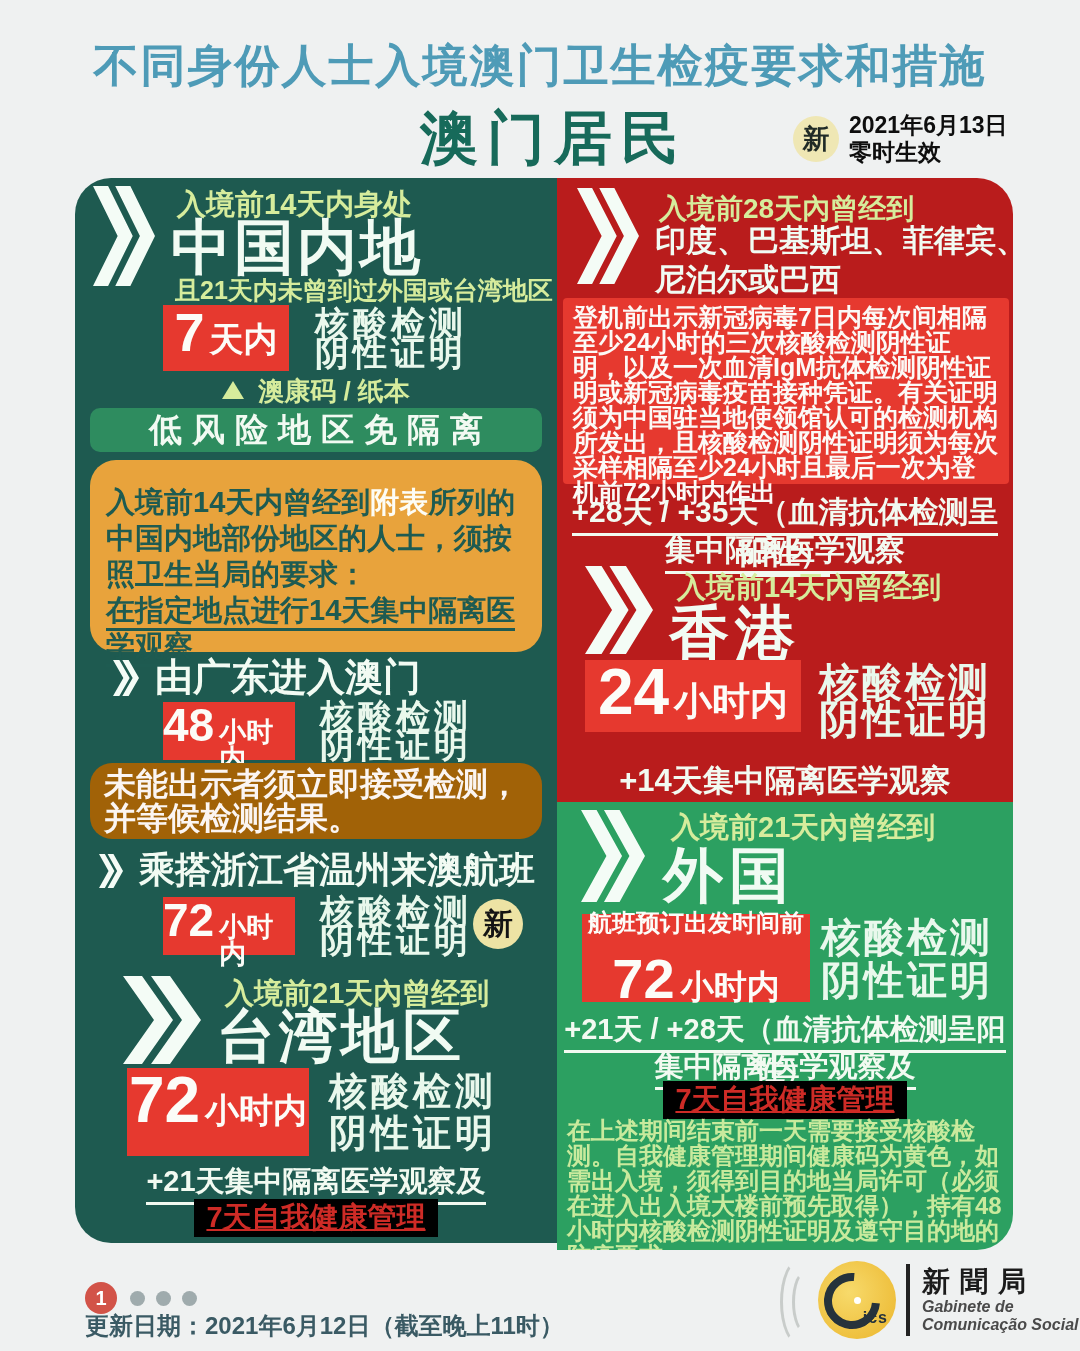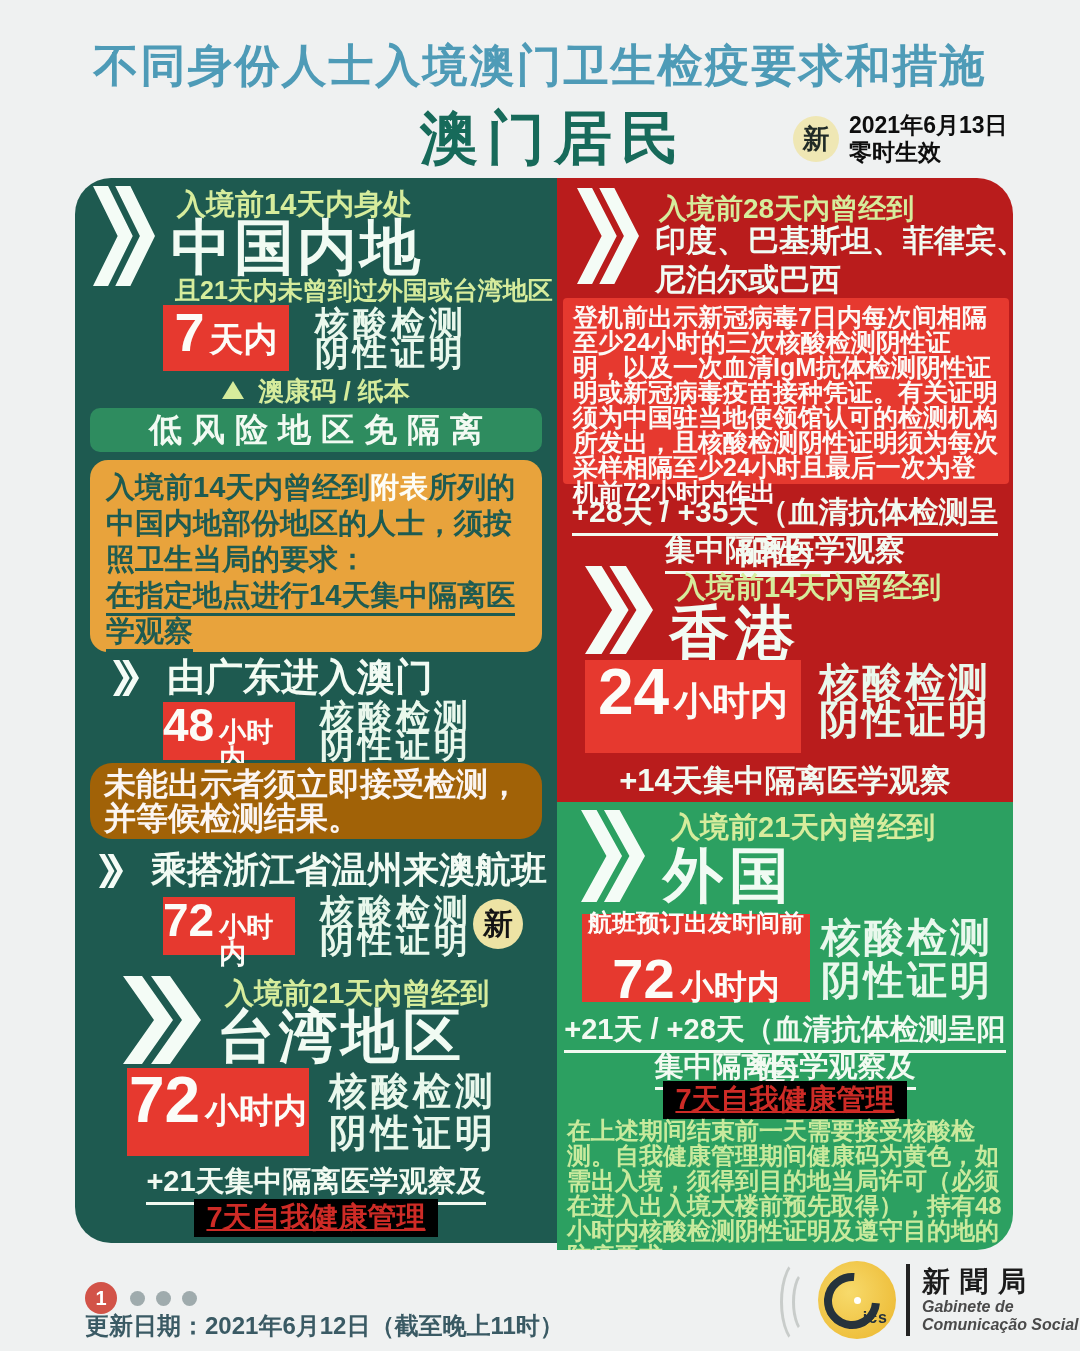--- a/index.html
+++ b/index.html
@@ -34,25 +34,25 @@
   .badge-col{flex-direction:column;align-items:center;justify-content:center;gap:14px;}
   .badge-col .bp{font-size:24px;white-space:nowrap;line-height:28px;}
   .badge-col .brow{display:flex;align-items:baseline;gap:6px;}
   .req{color:#E9F8EC;letter-spacing:4px;white-space:nowrap;}
   .codeline{text-align:center;color:#D6EC9C;font-size:26px;}
   .tri{display:inline-block;width:0;height:0;border-left:11px solid transparent;
        border-right:11px solid transparent;border-bottom:18px solid #D6EC9C;
        margin-right:14px;vertical-align:1px;}
   .greenbar{background:#2E8C5F;border-radius:10px;color:#F2FAF2;font-size:33px;
             letter-spacing:10px;display:flex;align-items:center;justify-content:center;text-indent:10px;}
-  .orange{background:#E8A33C;border-radius:18px;box-sizing:border-box;padding:9px 16px;
+  .orange{background:#E8A33C;border-radius:26px;box-sizing:border-box;padding:24px 16px;
           color:#1E5B51;font-size:29px;line-height:36px;word-break:break-all;}
   .orange .hl{color:#FDFDF6;}
   .oul{border-bottom:3px solid #1E5B51;padding-bottom:2px;}
-  .label-row{display:flex;align-items:center;gap:28px;color:#F2FBF3;white-space:nowrap;}
+  .label-row{display:flex;align-items:center;gap:16px;color:#F2FBF3;white-space:nowrap;}
   .label-row .chev{position:static;flex:0 0 auto;}
   .alert{background:#a16207;border-radius:22px;box-sizing:border-box;padding:4px 14px;
          color:#FBF5F2;font-size:32px;line-height:34px;word-break:break-all;}
   .note{width:100%;text-align:center;color:#F2FAF1;}
   .ul{border-bottom:3px solid currentColor;padding-bottom:5px;}
   .wbox{background:#000000;color:#CE2B26;padding:2px 12px 4px;text-decoration:underline;}
   .redreq{background:#E6392F;border-radius:4px;box-sizing:border-box;padding:7px 10px;
           color:#FCF9F6;font-size:25px;line-height:25px;word-break:break-all;}
   .newcirc{border-radius:50%;background:#EDE3A4;color:#141414;display:flex;
            align-items:center;justify-content:center;font-size:30px;}
@@ -184,21 +184,21 @@
     </div>
     <div class="abs note" style="left:0;top:352px;font-size:30px">
       <span class="ul">集中隔离医学观察</span>
     </div>
     <svg class="chev" style="left:28px;top:388px;width:68px;height:88px" viewBox="0 0 78 100" preserveAspectRatio="none">
         <polygon points="0,0 19,0 50,50 19,100 0,100 31,50"></polygon>
         <polygon points="28,0 47,0 78,50 47,100 28,100 59,50"></polygon>
       </svg>
     <div class="abs pre" style="left:120px;top:390px">入境前14天內曾经到</div>
     <div class="abs big" style="left:112px;top:416px;font-size:60px;letter-spacing:6px">香港</div>
-    <div class="abs badge" style="left:28px;top:482px;width:216px;height:93px">
+    <div class="abs badge" style="left:28px;top:482px;width:216px;height:72px">
       <span class="bv" style="font-size:64px">24</span>
         <span class="bu" style="font-size:38px">小时内</span>
     </div>
     <div class="abs req" style="left:262px;top:486px;font-size:40px;line-height:37px;letter-spacing:3px">
       <div>核酸检测</div>
       <div>阴性证明</div>
     </div>
     <div class="abs note" style="left:0;top:582px;font-size:31px">
       <span class="ul">+14天集中隔离医学观察</span>
     </div>

